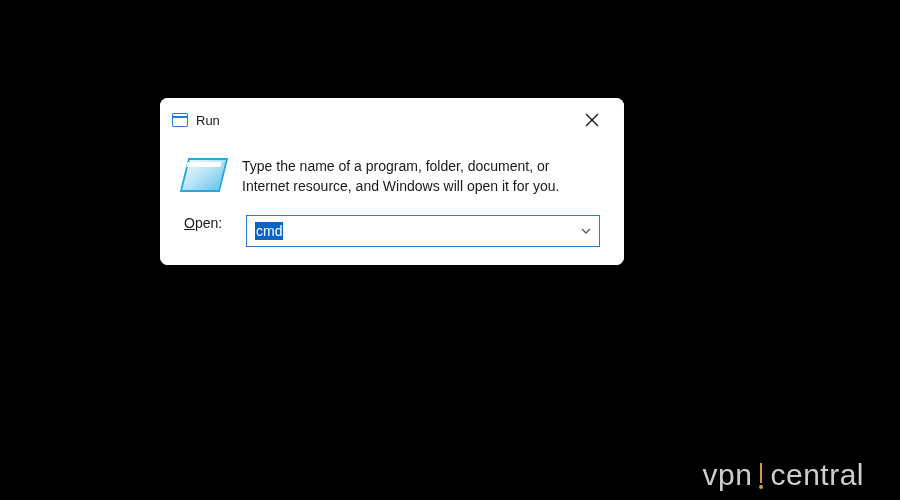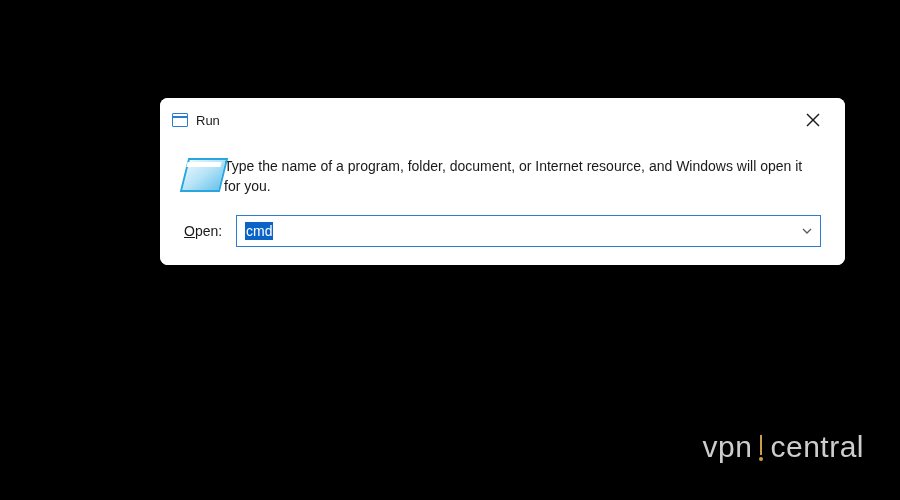--- a/index.html
+++ b/index.html
@@ -9,21 +9,21 @@
       background: #000;
       font-family: "Segoe UI", Tahoma, sans-serif;
       font-size: 14px;
       position: relative;
       overflow: hidden;
     }
     .dialog {
       position: absolute;
       left: 160px;
       top: 98px;
-      width: 685px;
+      width: 464px;
       background: #fff;
       border-radius: 8px;
       box-shadow: 0 8px 24px rgba(0,0,0,0.4);
       overflow: hidden;
     }
     .titlebar {
       display: flex;
       align-items: center;
       justify-content: space-between;
       padding: 8px 14px 6px 12px;
@@ -56,20 +56,21 @@
       font-size:16px;
       line-height:1;
     }
     .close-x {
       width:14px; height:14px;
       stroke:#1a1a1a; stroke-width:1.4;
     }
     .body {
       padding: 14px 24px 18px 24px;
       display:flex;
+      gap: 18px;
       align-items:flex-start;
       background:#fff;
     }
     .run-icon {
       width: 40px; height: 34px;
       margin-top:4px;
       flex-shrink:0;
       position:relative;
     }
     .run-icon .box {
@@ -82,22 +83,21 @@
       position:absolute; left:3px; right:3px; top:4px; height:5px;
       background:#fff; transform: skewX(-14deg);
     }
     .desc {
       font-size:14px; color:#1a1a1a; line-height:1.45;
       padding-top:2px;
     }
     .open-row {
       padding: 0 24px 18px 24px;
       display:flex;
-      align-items:center;
-      gap: 4px;
+      gap: 14px;
       background:#fff;
     }
     .open-label {
       font-size:14px; color:#1a1a1a;
       flex-shrink:0;
       width: 48px;
     }
     .open-label .ul { text-decoration: underline; }
     .combo {
       flex:1;
@@ -147,21 +147,21 @@
       display:flex; align-items:center; justify-content:center;
       padding: 0 12px;
     }
     .btn-default {
       border:1.5px solid #2b7cd3;
     }
     .btn .ul { text-decoration: underline; }
     .watermark {
       position:absolute;
       right: 36px;
-      bottom: 36px;
+      bottom: 8px;
       color:#e6e6e6;
       font-size:30px;
       letter-spacing:0.5px;
       display:flex;
       align-items:center;
       gap:4px;
       opacity:0.95;
       text-align:right;
     }
     .watermark .vpn { font-weight:300; color:#d8d8d8; }

